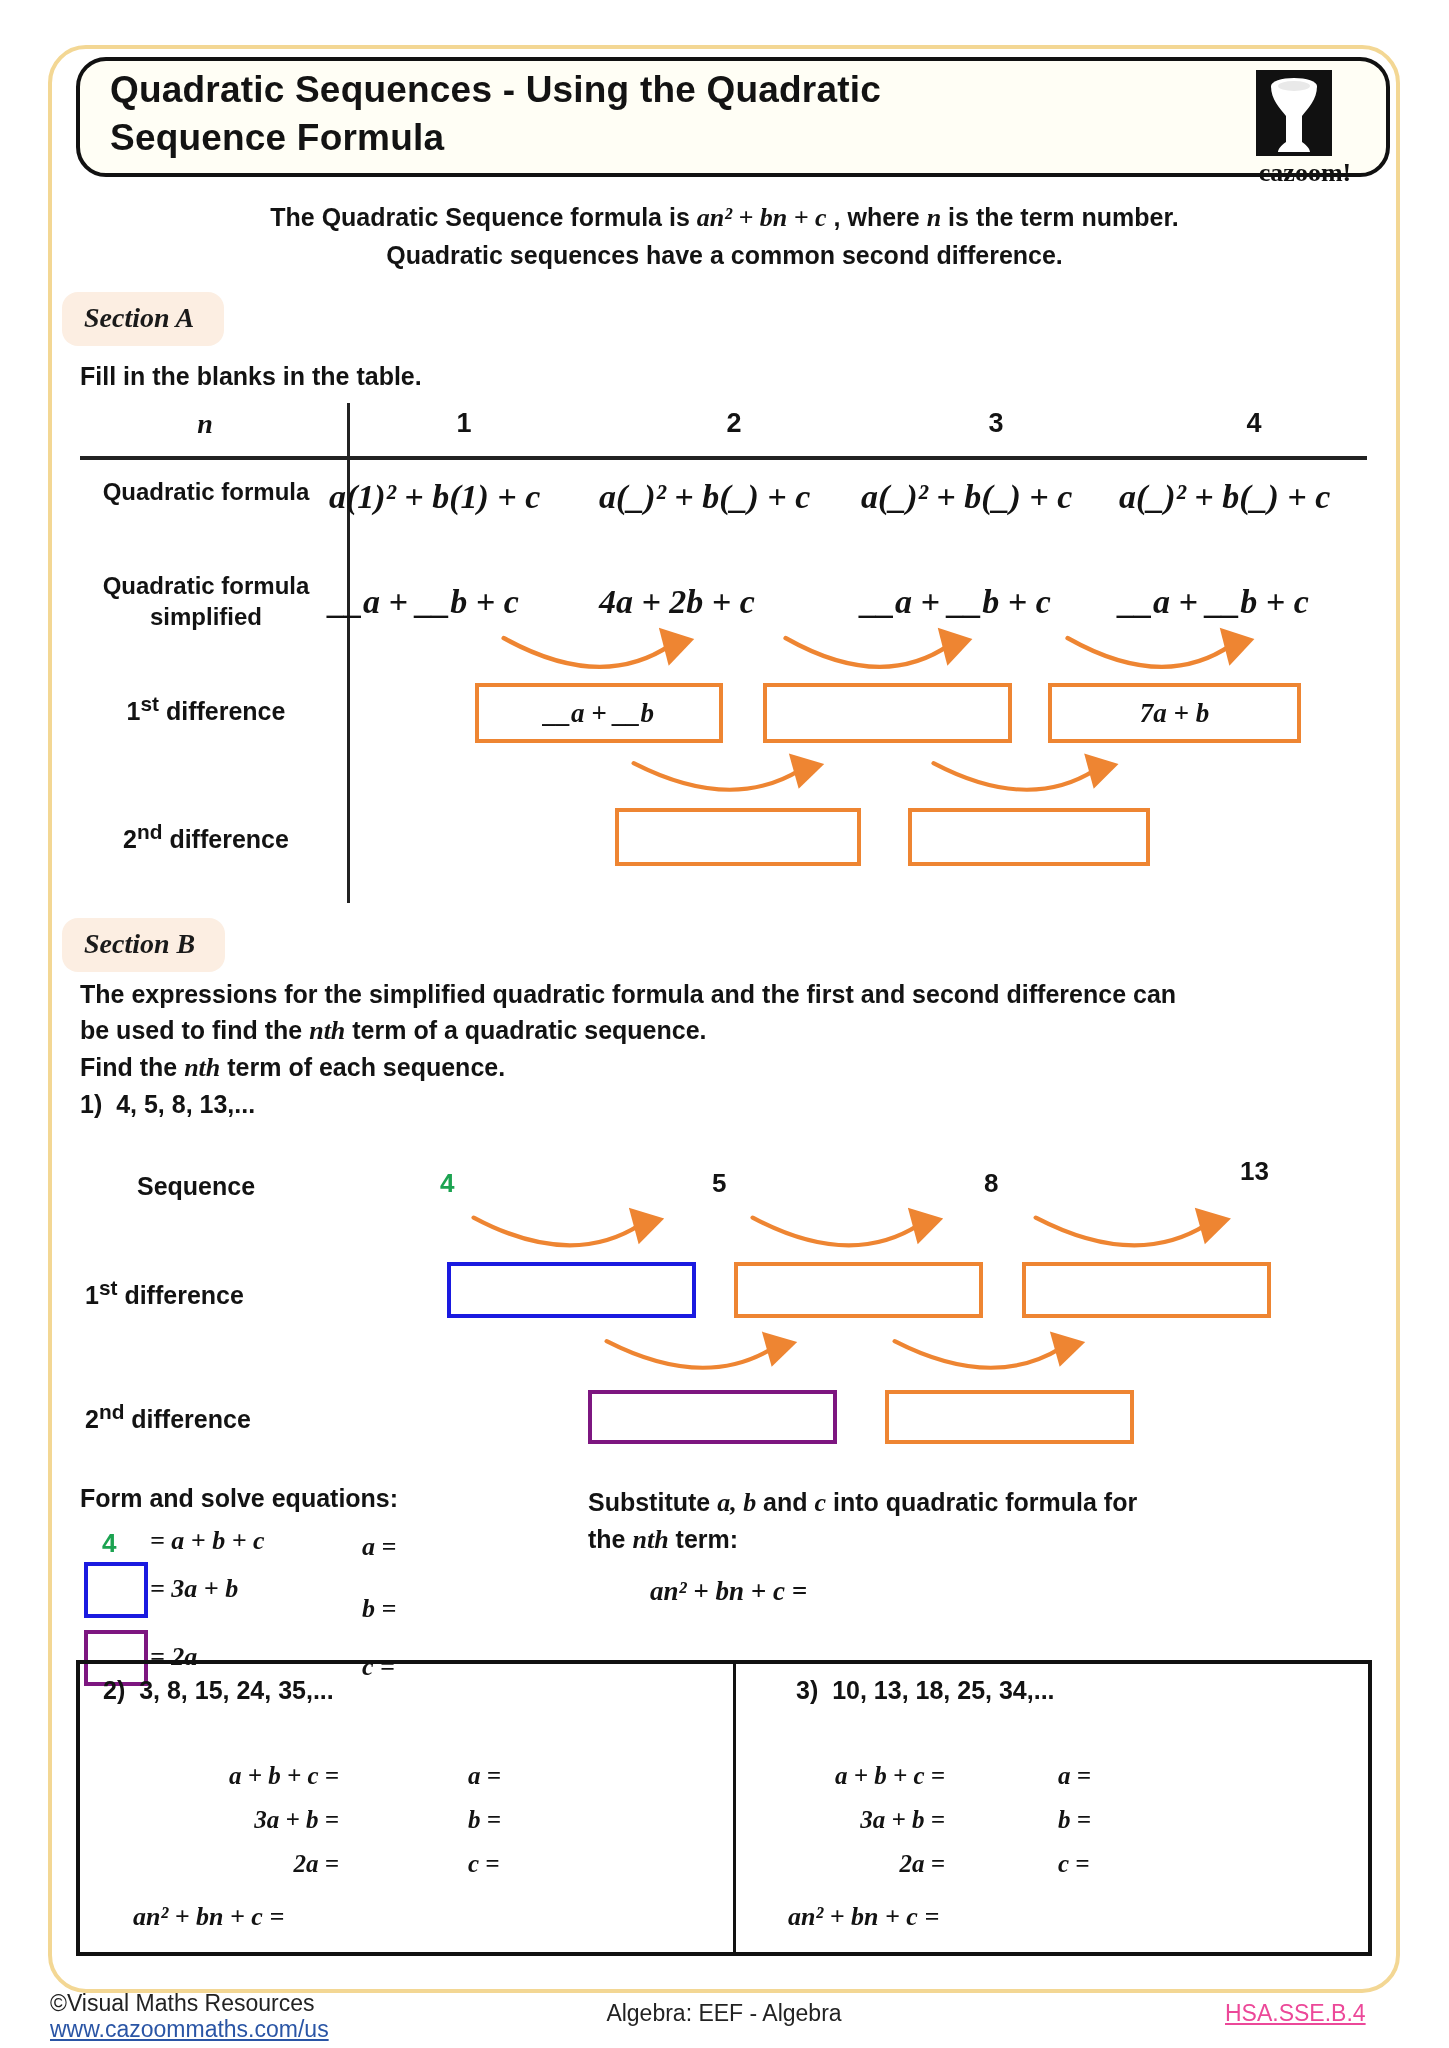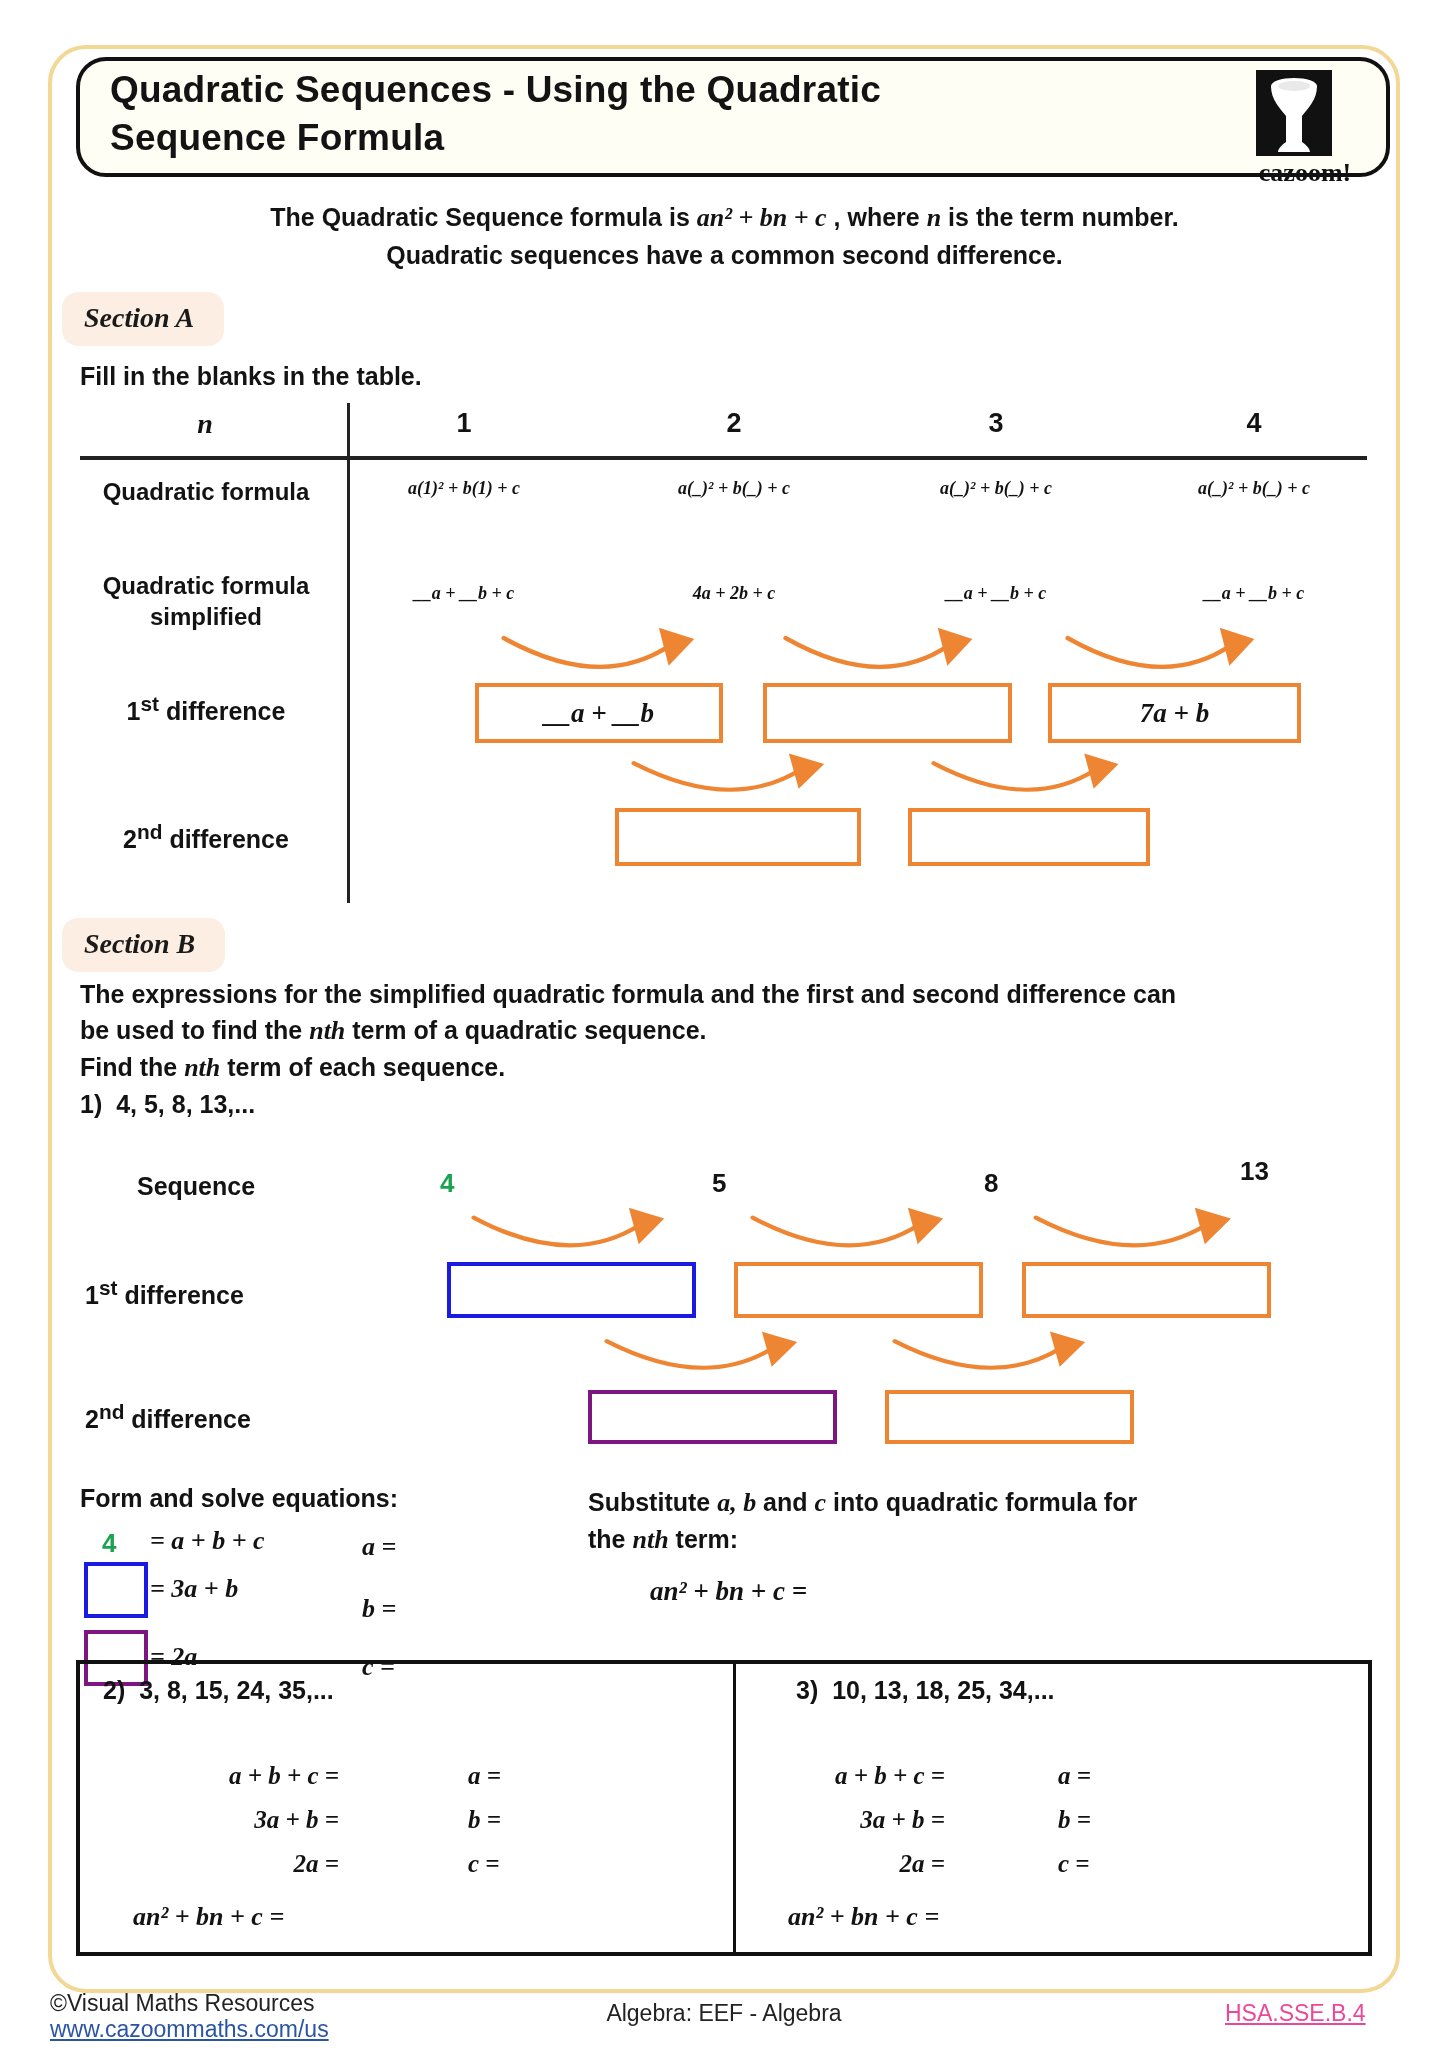--- a/index.html
+++ b/index.html
@@ -33,21 +33,21 @@
   .chipB{left:62px;top:918px;}
 
   .instruction{left:80px;top:362px;font-size:25px;font-weight:700;}
 
   
   .vline{left:347px;top:403px;width:3px;height:500px;background:#222;}
   .hline{left:80px;top:456px;width:1287px;height:4px;background:#222;}
 
   .col-label{width:270px;text-align:center;}
   .hdr-num{width:120px;text-align:center;font-size:27px;font-weight:700;}
-  .mcell{width:270px;text-align:center;font-size:18px;}
+  .mcell{width:270px;text-align:left;font-size:34px;}
   .row-label{left:70px;width:272px;text-align:center;font-size:24px;font-weight:700;}
 
   
   .obox{border:4px solid #EE8532;background:#fff;display:flex;align-items:center;justify-content:center;font-size:27px;}
   .bbox{border:4px solid #1A1AE0;background:#fff;}
   .pbox{border:4px solid #7D1680;background:#fff;}
 
   .arrow{position:absolute;}
   .arrow path.arc{fill:none;stroke:#EE8532;stroke-width:5;stroke-linecap:round;}
   .arrow path.head{fill:#EE8532;stroke:none;}

